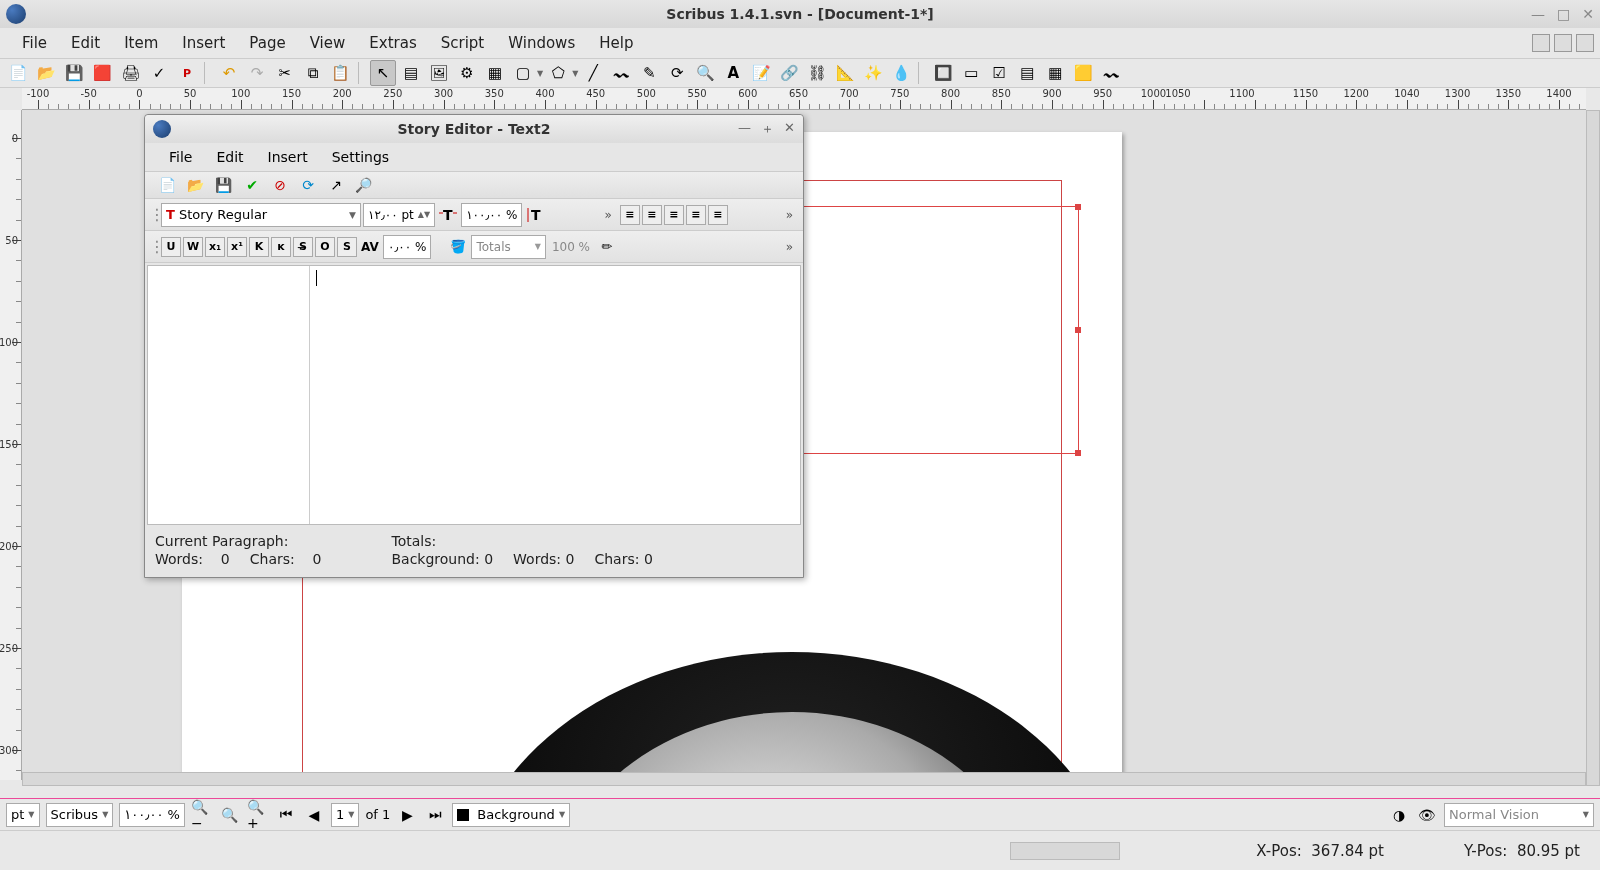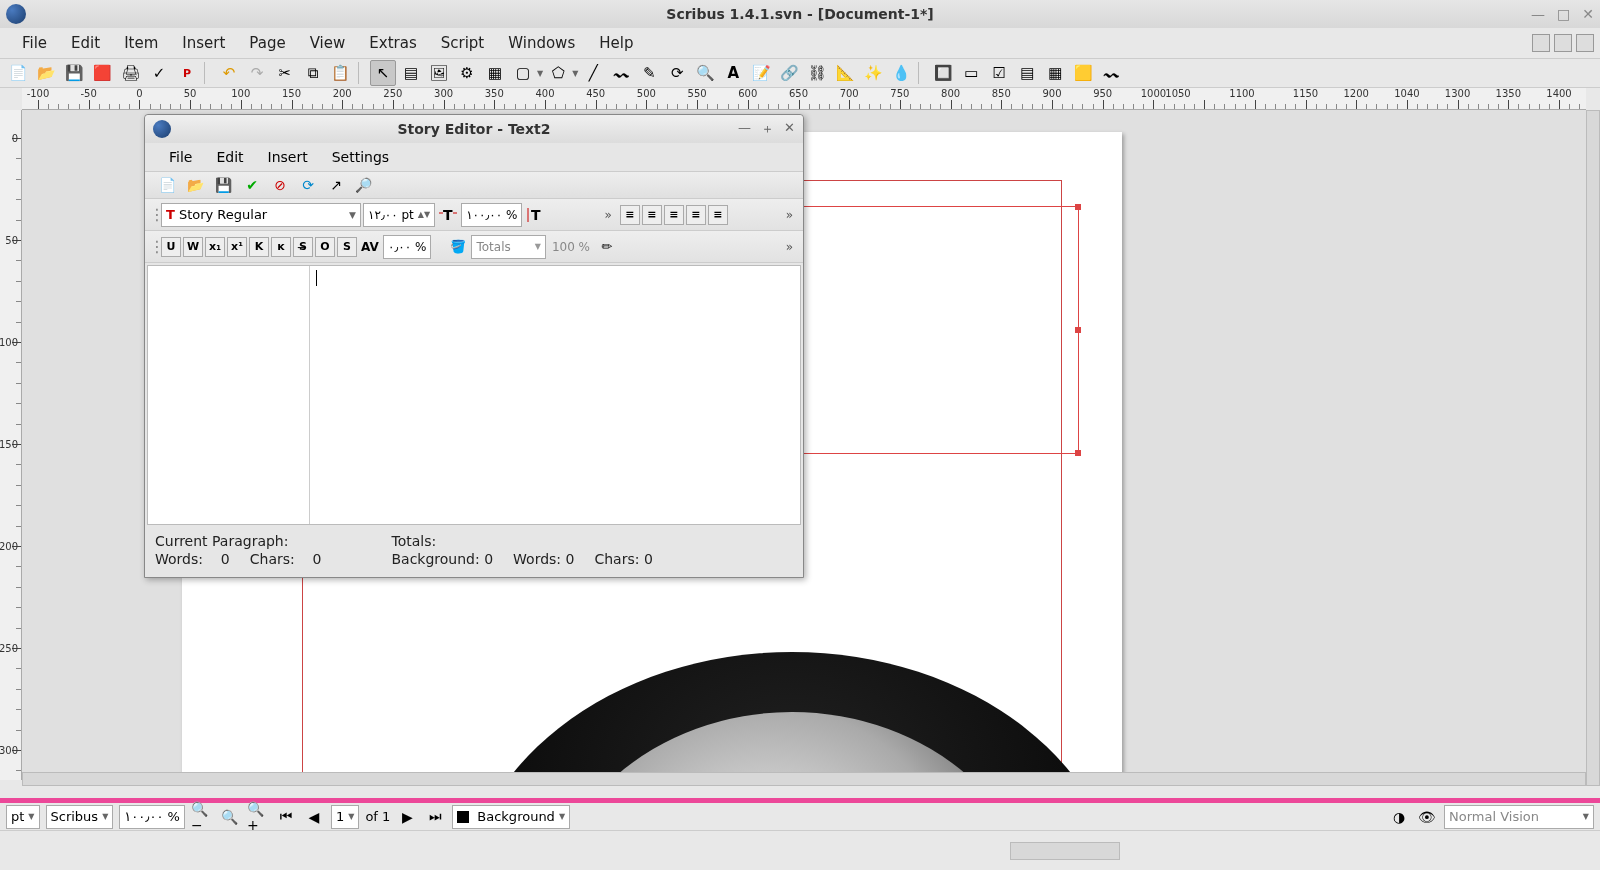--- a/index.html
+++ b/index.html
@@ -70,21 +70,21 @@
 .dialog .editor .cursor { position: absolute; left: 6px; top: 4px; width: 1px; height: 16px; background: #000; }
 .dialog .status { display: flex; padding: 6px 10px 10px 10px; font-size: 14px; color: #222; gap: 30px; }
 .dialog .status .col { display: flex; flex-direction: column; gap: 2px; }
 .dialog .status .line { display: flex; gap: 20px; }
 
 
 .scroll-h { position: absolute; left: 22px; right: 14px; bottom: 84px; height: 14px; background: #d8d8d8; border: 1px solid #bbb; }
 .scroll-v { position: absolute; right: 0; top: 110px; width: 14px; bottom: 84px; background: #d8d8d8; border: 1px solid #bbb; }
 
 
-.statusbar { position: absolute; left: 0; right: 0; bottom: 40px; height: 32px; background: #e8e8e8; border-top: 5px solid #ec4899; display: flex; align-items: center; padding: 0 6px; gap: 6px; font-size: 13px; }
+.statusbar { position: absolute; left: 0; right: 0; bottom: 40px; height: 32px; background: #e8e8e8; border-top: 1px solid #ec4899; display: flex; align-items: center; padding: 0 6px; gap: 6px; font-size: 13px; }
 .statusbar .sb-combo { height: 24px; border: 1px solid #aaa; background: #fff; padding: 0 4px; display: flex; align-items: center; gap: 4px; }
 .statusbar .sb-combo .arr { font-size: 8px; color: #666; }
 .statusbar .sb-icon { width: 22px; height: 22px; display: flex; align-items: center; justify-content: center; cursor: pointer; font-size: 14px; }
 .statusbar .right { margin-left: auto; display: flex; align-items: center; gap: 6px; }
 
 
 .footer { position: absolute; left: 0; right: 0; bottom: 0; height: 40px; background: #e8e8e8; border-top: 1px solid #ccc; display: flex; align-items: center; }
 .footer .progress { position: absolute; right: 480px; width: 110px; height: 18px; border: 1px solid #bbb; background: #d8d8d8; }
 .footer .pos { position: absolute; right: 20px; display: flex; gap: 80px; font-size: 15px; color: #222; }
 
@@ -582,13 +582,17 @@
     <div class="sb-icon">👁</div>
     <div class="sb-combo" style="width:150px;color:#888">
         <span>Normal Vision</span>
         <span class="arr" style="margin-left:auto">▼</span>
       </div>
   </div>
 </div>
 
 <div class="footer">
   <div class="progress"></div>
+  <div class="pos">
+    <span><span>X-Pos:</span> &nbsp;<span>367.84 pt</span></span>
+    <span><span>Y-Pos:</span> &nbsp;<span>80.95 pt</span></span>
+  </div>
 </div>
 
 </body></html>

